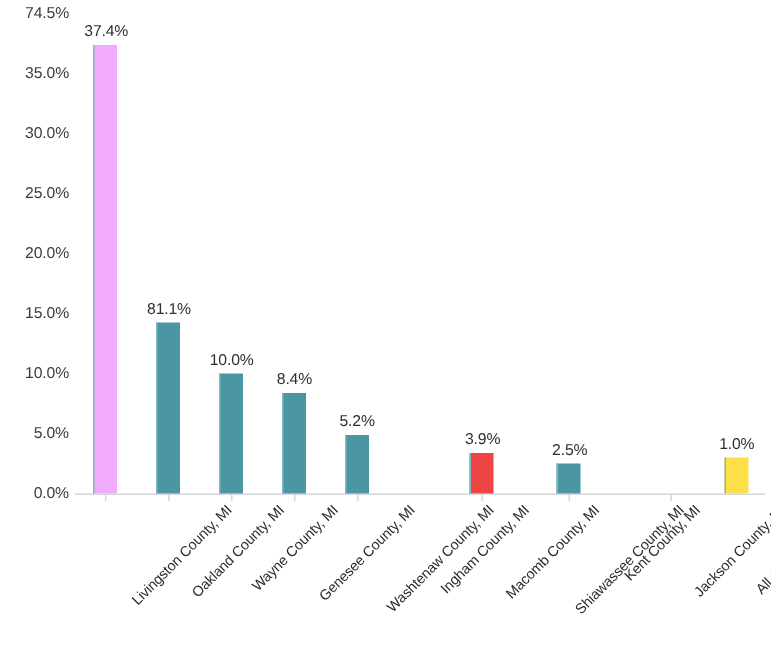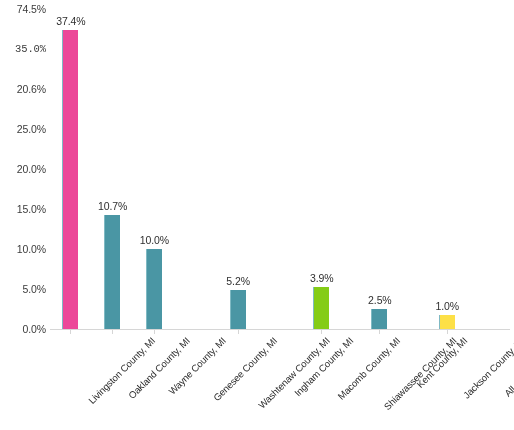--- a/index.html
+++ b/index.html
@@ -127,65 +127,71 @@
 
 <div id="chart-root">
 
   <div id="y-axis">
       <div class="y-tick-label" style="top: 324px; text-align: right;">0.0%</div>
       <div class="y-tick-label" style="top: 284px;">5.0%</div>
       <div class="y-tick-label" style="top: 244px;">10.0%</div>
       <div class="y-tick-label" style="top: 204px;">15.0%</div>
       <div class="y-tick-label" style="top: 164px;">20.0%</div>
       <div class="y-tick-label" style="top: 124px; padding-left: 32px;">25.0%</div>
-      <div class="y-tick-label" style="top: 84px;">20.6%</div>
-      <div class="y-tick-label" style="top: 44px; font-family: Liberation Mono, monospace;">35.0%</div>
+      <div class="y-tick-label" style="top: 84px;">30.0%</div>
+      <div class="y-tick-label" style="top: 44px;">35.0%</div>
       <div class="y-tick-label" style="top: 4px;">74.5%</div>
     </div>
 
   <div id="plot-area">
     <div id="baseline"></div>
   <div class="bar-slot" style="left: 0px;">
-        <div class="bar" style="height: 299.2px; background: #ec4899;">
+        <div class="bar" style="height: 299.2px; background: #f0abfc;">
           <div class="bar-label">37.4%</div>
         </div>
         <div class="tick-mark"></div>
       </div>
       <div class="bar-slot" style="left: 41.8182px;">
         <div class="bar" style="height: 113.6px; background: rgb(74, 150, 164);">
-          <div class="bar-label">10.7%</div>
+          <div class="bar-label">81.1%</div>
         </div>
         <div class="tick-mark"></div>
       </div>
       <div class="bar-slot" style="left: 83.6364px;">
         <div class="bar" style="height: 80px; background: rgb(74, 150, 164);">
           <div class="bar-label">10.0%</div>
         </div>
         <div class="tick-mark"></div>
       </div>
+      <div class="bar-slot" style="left: 125.455px;">
+        <div class="bar" style="height: 67.2px; background: rgb(74, 150, 164);">
+          <div class="bar-label">8.4%</div>
+        </div>
+        <div class="tick-mark"></div>
+      </div>
       <div class="bar-slot" style="left: 167.273px;">
         <div class="bar" style="height: 39px; background: rgb(74, 150, 164);">
           <div class="bar-label">5.2%</div>
         </div>
         <div class="tick-mark"></div>
       </div>
       <div class="bar-slot" style="left: 250.909px;">
-        <div class="bar" style="height: 42px; background: #84cc16;">
+        <div class="bar" style="height: 27px; background: #ef4444;">
           <div class="bar-label">3.9%</div>
         </div>
         <div class="tick-mark"></div>
       </div>
       <div class="bar-slot" style="left: 309px;">
         <div class="bar" style="height: 20px; background: rgb(74, 150, 164);">
           <div class="bar-label">2.5%</div>
         </div>
         <div class="tick-mark"></div>
       </div>
       <div class="bar-slot" style="left: 376.364px;">
-        <div class="bar" style="height: 14px; background: #fde047;">
+        <div class="bar" style="height: 24px; background: #fde047; margin-left: 44px;">
           <div class="bar-label">1.0%</div>
         </div>
         <div class="tick-mark"></div>
       </div>
     </div>
 
   <div id="x-axis">
       <div class="x-label-slot" style="left: 0px;">
         <div class="x-label">Livingston County, MI</div>
       </div>

